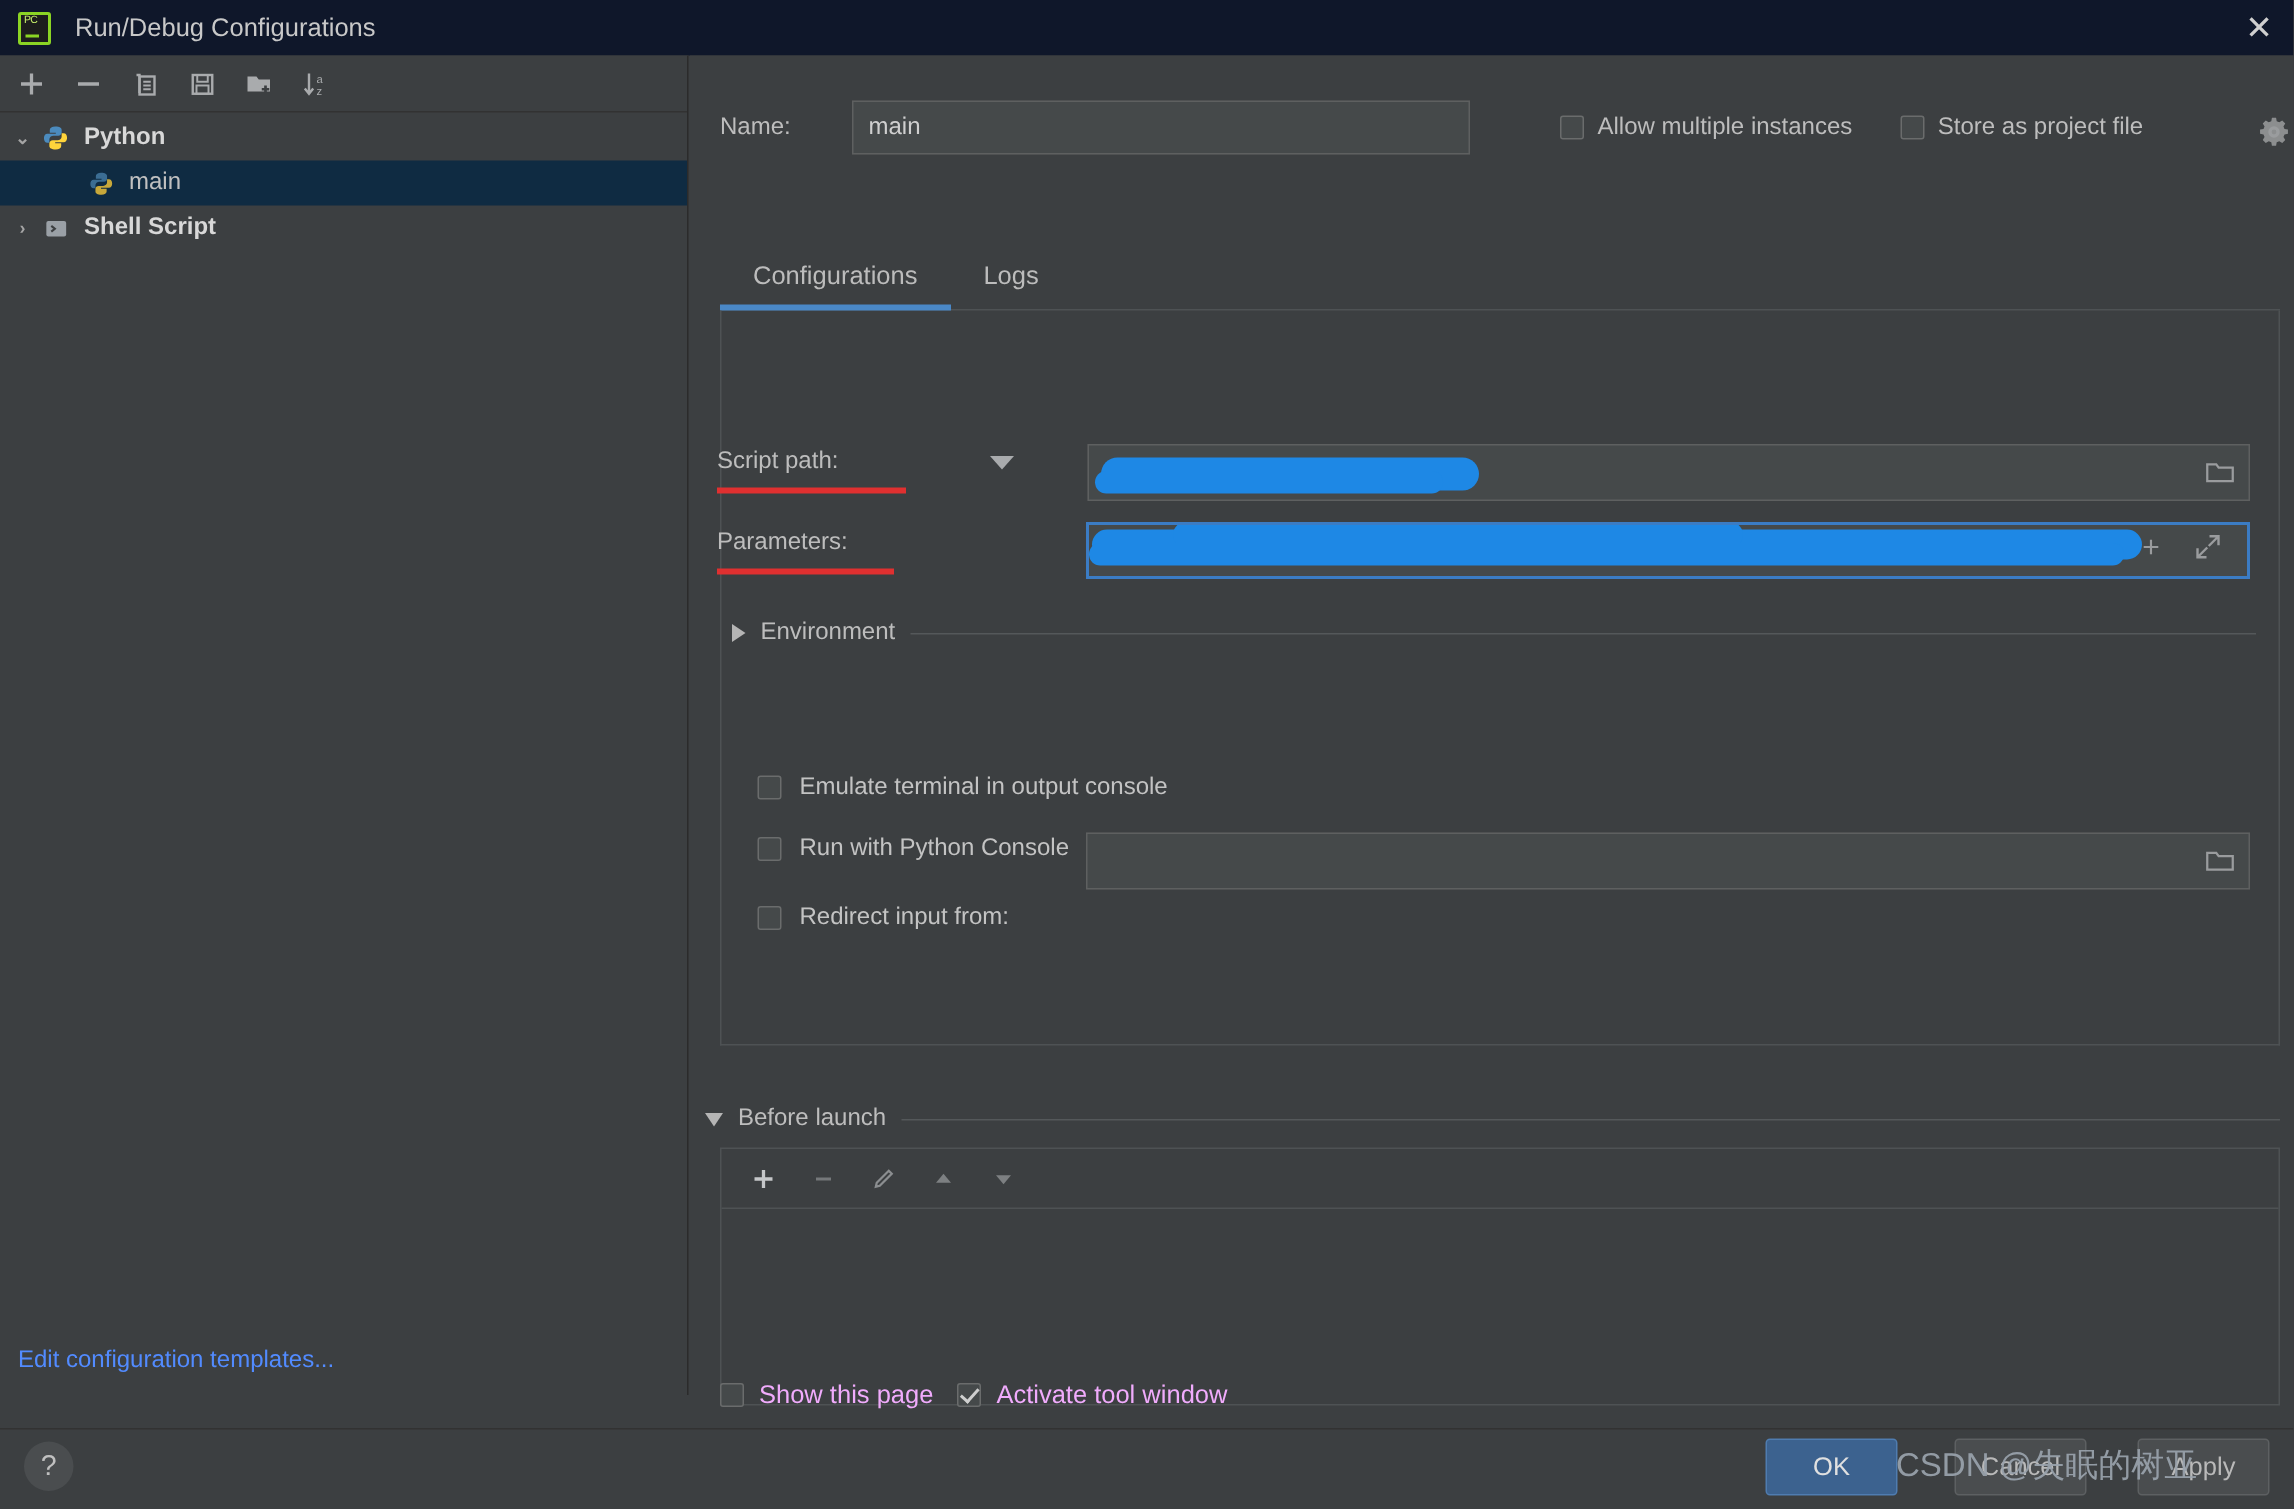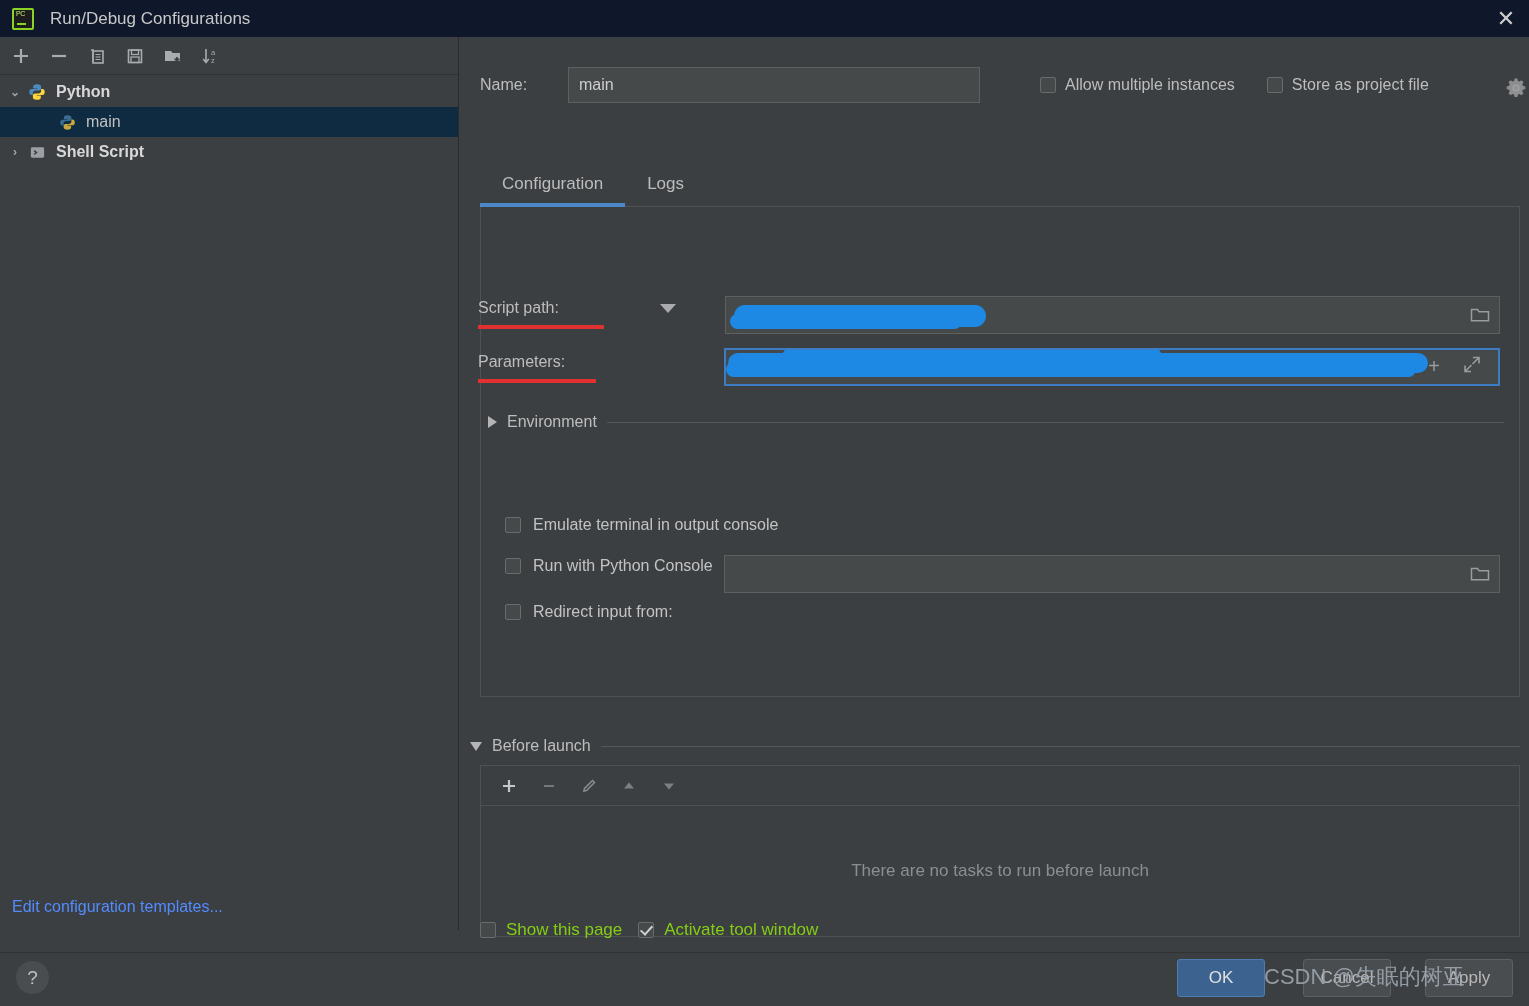--- a/index.html
+++ b/index.html
@@ -197,21 +197,21 @@
     height: 130px; display: flex; align-items: center; justify-content: center;
     font-size: 17px; color: #8c8f91;
   }
 
   
   .bottom-strip {
     position: absolute; left: 460px; top: 908px; width: 1069px; height: 44px;
     display: flex; align-items: center; gap: 16px; padding-left: 20px;
   }
   .strip-check { display: flex; align-items: center; gap: 10px;
-                 font-size: 17px; color: #84cc16; }
+                 font-size: 17px; color: #f0abfc; }
 
   
   .footer {
     position: absolute; left: 0; top: 952px; width: 1529px; height: 54px;
     background: #3c3f41; border-top: 1px solid #323232;
   }
   .help-btn {
     position: absolute; left: 16px; top: 8px;
     width: 33px; height: 33px; border-radius: 50%;
     background: #4a4d4f; color: #c0c0c0;
@@ -340,21 +340,21 @@
       </div>
     </div>
     <div class="gear-icon-wrap">
       <svg width="22" height="22" viewBox="0 0 22 22">
         <path d="M11 7.2a3.8 3.8 0 100 7.6 3.8 3.8 0 000-7.6zm0 2.2a1.6 1.6 0 110 3.2 1.6 1.6 0 010-3.2z" fill="#9a9c9e"></path>
         <path d="M9.6 1.5h2.8l.4 2.3 1.7.7 2-1.2 2 2-1.2 2 .7 1.7 2.3.4v2.8l-2.3.4-.7 1.7 1.2 2-2 2-2-1.2-1.7.7-.4 2.3H9.6l-.4-2.3-1.7-.7-2 1.2-2-2 1.2-2-.7-1.7-2.3-.4V9.4l2.3-.4.7-1.7-1.2-2 2-2 2 1.2 1.7-.7z" fill="#9a9c9e" opacity=".85"></path>
       </svg>
     </div>
 
     <div class="tabs">
-      <div class="tab active">Configuration</div>
+      <div class="tab active">Configurations</div>
       <div class="tab">Logs</div>
     </div>
 
     <div class="config-body"></div>
 
     <div class="field-row" style="left:18px; top:262px;">
       <span class="field-label" style="width:182px;">
         <span>Script path:</span>
         <span class="red-underline" style="width:126px;"></span>
       </span>
@@ -447,21 +447,20 @@
           <svg width="18" height="18" viewBox="0 0 18 18">
               <path d="M9 5.5l5 6H4z" fill="#7d8082"></path>
             </svg>
         </div>
         <div class="bl-tbtn">
           <svg width="18" height="18" viewBox="0 0 18 18">
               <path d="M9 12.5l-5-6h10z" fill="#7d8082"></path>
             </svg>
         </div>
       </div>
-      <div class="bl-empty">There are no tasks to run before launch</div>
     </div>
 
   </div>
 
   <div class="bottom-strip">
     <div class="strip-check">
       <span class="cbox"></span>
       <span>Show this page</span>
     </div>
     <div class="strip-check">

